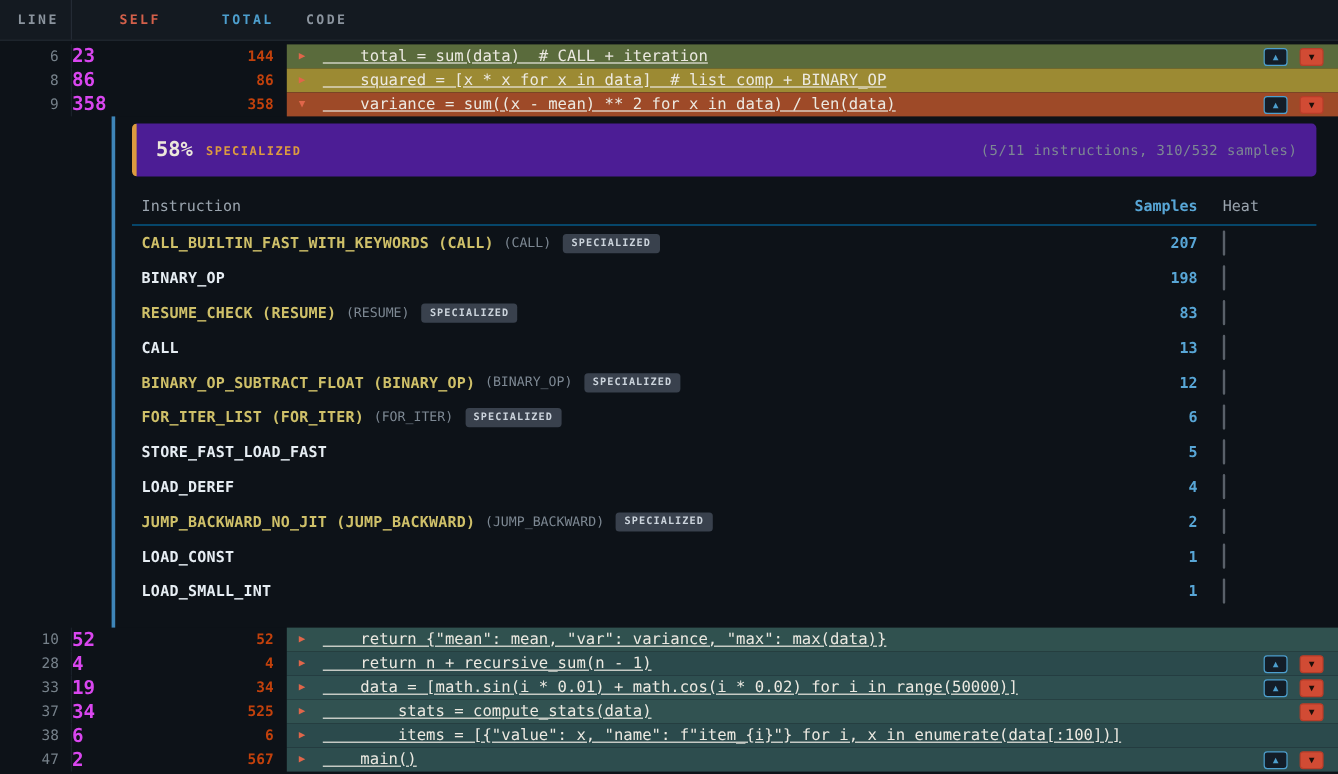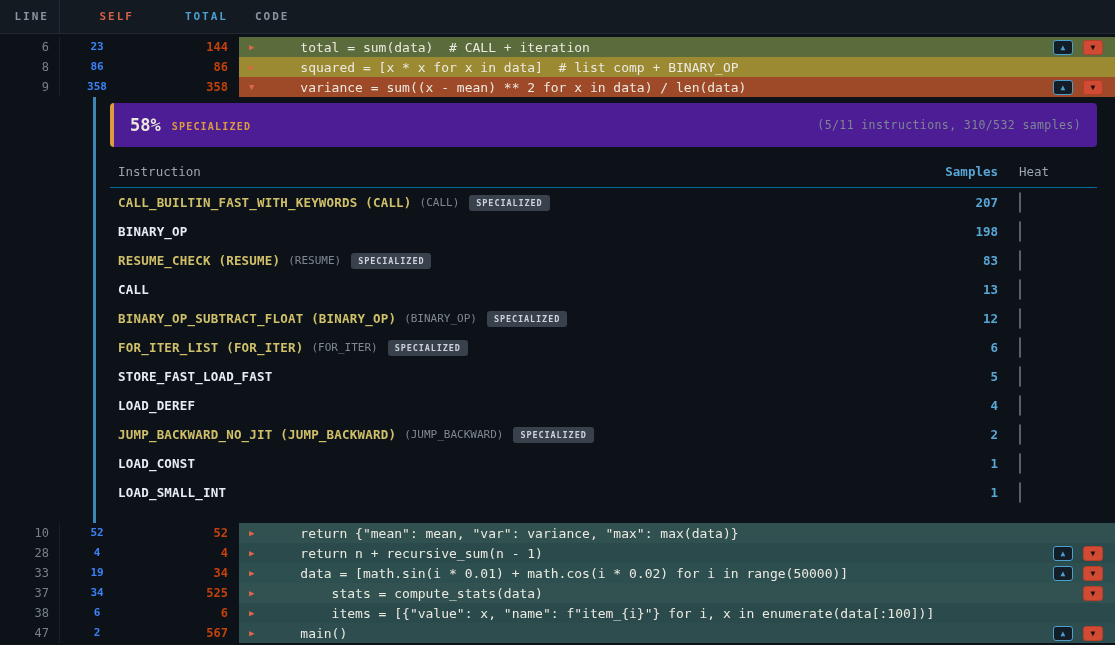--- a/index.html
+++ b/index.html
@@ -15,28 +15,28 @@
   .col-self  { width: 80px; text-align: right; padding-right: 6px; color: #d4604a; }
   .col-total { width: 90px; text-align: right; padding-right: 2px; color: #4d9fce; }
   .col-code  { flex: 1; padding-left: 25px; }
 
   .rows-gap { height: 3px; }
 
   
   .crow { display: flex; height: 20px; }
   .c-line  { width: 60px; text-align: right; padding-right: 10px; color: #76818a;
              font-size: 12px; line-height: 20px; border-right: 1px solid #1a212a; }
-  .c-self  { width: 80px; text-align: center; padding-right: 6px; color: #3b82f6;
-             font-weight: bold; font-size: 11px; line-height: 20px; }
+  .c-self  { width: 80px; text-align: left; padding-right: 6px; color: #d946ef;
+             font-weight: bold; font-size: 16px; line-height: 20px; }
   .c-total { width: 90px; text-align: right; padding-right: 2px; color: #c2410c;
              font-weight: bold; font-size: 12px; line-height: 20px; }
   .c-code  { flex: 1; margin-left: 9px; display: flex; align-items: center;
              padding-left: 10px; color: #ece9e1; }
   .caret { width: 20px; font-size: 9px; color: #e0664a; cursor: pointer; flex: none; }
-  .codetext { white-space: pre; font-size: 13px; letter-spacing: 0; }
+  .codetext { white-space: pre; font-size: 13px; letter-spacing: 0; text-decoration: underline; }
   .btns { margin-left: auto; display: flex; gap: 10px; padding-right: 12px; flex: none; }
   .nbtn { width: 20px; height: 15px; display: flex; align-items: center; justify-content: center;
           font-size: 8px; border-radius: 3px; cursor: pointer; font-family: inherit; padding: 0; }
   .nbtn.up   { background: #131d28; border: 1px solid #4d9fce; color: #4d9fce; }
   .nbtn.down { background: #d14b34; border: 1px solid #b83d29; color: #1d0f0a; }
 
   
   .detail { margin-left: 93px; border-left: 3px solid #3e85b8; background: #0d1218;
             padding: 6px 18px 16px 14px; }
   .summary { display: flex; align-items: center; height: 44px; background: #4c1d95;

